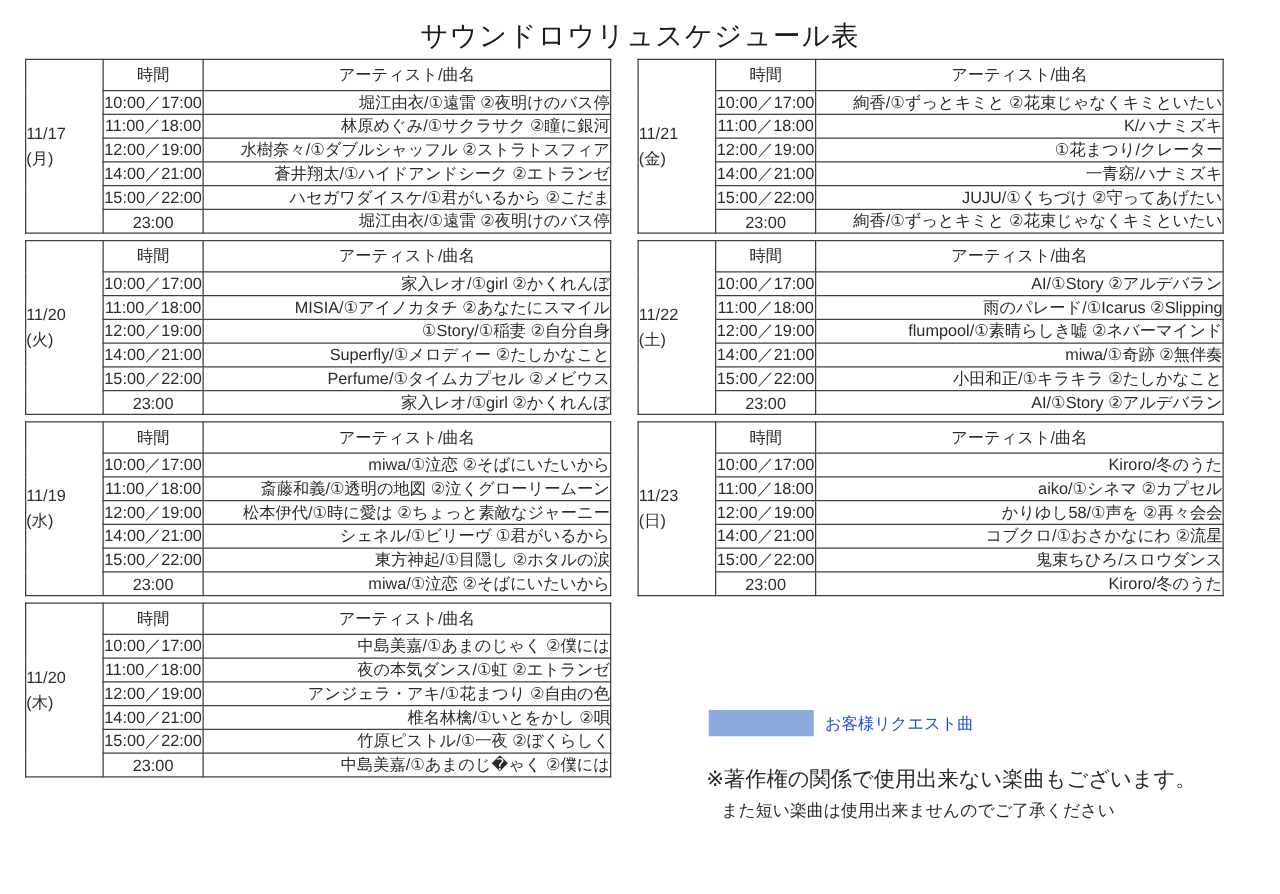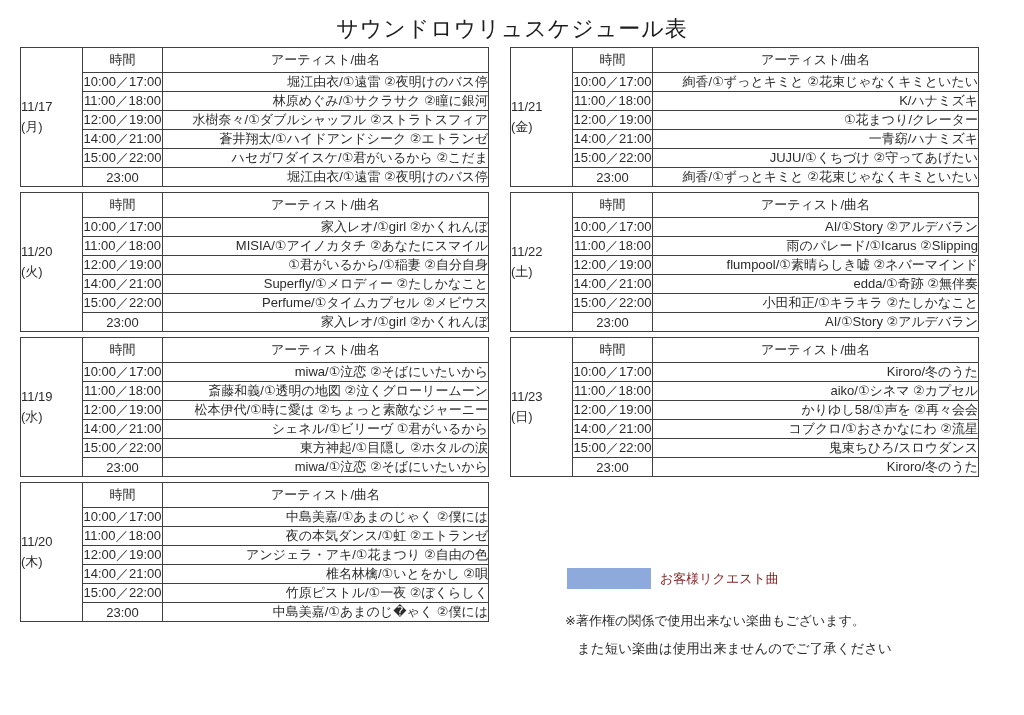--- a/index.html
+++ b/index.html
@@ -49,22 +49,22 @@
   }
   th.time-header, th.artist-header { text-align: center; margin-left: 38px; }
   td.time-cell { text-align: center; }
   td.artist-cell { text-align: right; padding-left: 15px; }
   .footer-area { position: absolute; left: 510px; top: 560px; width: 500px; }
   .legend-row { position: absolute; left: 57px; top: 8px; display: flex; align-items: center; }
   .legend-swatch {
     width: 84px; height: 21px;
     display: inline-block;
   }
-  .legend-label { font-size: 13px; margin-left: 9px; color: #7f1d1d; }
-  .note-1 { position: absolute; left: 55px;  top: 52px; font-size: 13px; }
+  .legend-label { font-size: 13px; margin-left: 9px; color: #1d4ed8; }
+  .note-1 { position: absolute; left: 55px;  top: 52px; font-size: 17px; }
   .note-2 { position: absolute; left: 67px;  top: 80px; font-size: 13.5px; }
 </style>
 </head>
 <body>
 
 <div class="page-title">サウンドロウリュスケジュール表</div>
 
 <div class="col left" id="left-col">
   <table class="day-table">
     <colgroup>
@@ -128,21 +128,21 @@
     <tr class="data-row">
         <td class="time-cell">10:00／17:00</td>
         <td class="artist-cell">家入レオ/①girl ②かくれんぼ</td>
       </tr>
         <tr class="data-row">
         <td class="time-cell">11:00／18:00</td>
         <td class="artist-cell">MISIA/①アイノカタチ ②あなたにスマイル</td>
       </tr>
         <tr class="data-row">
         <td class="time-cell">12:00／19:00</td>
-        <td class="artist-cell">①君がいるから/①稲妻 ②自分自身</td>
+        <td class="artist-cell">①Story/①稲妻 ②自分自身</td>
       </tr>
         <tr class="data-row">
         <td class="time-cell">14:00／21:00</td>
         <td class="artist-cell">Superfly/①メロディー ②たしかなこと</td>
       </tr>
         <tr class="data-row">
         <td class="time-cell">15:00／22:00</td>
         <td class="artist-cell">Perfume/①タイムカプセル ②メビウス</td>
       </tr>
         <tr class="data-row">
@@ -305,21 +305,21 @@
         <tr class="data-row">
         <td class="time-cell">11:00／18:00</td>
         <td class="artist-cell">雨のパレード/①Icarus ②Slipping</td>
       </tr>
         <tr class="data-row">
         <td class="time-cell">12:00／19:00</td>
         <td class="artist-cell">flumpool/①素晴らしき嘘 ②ネバーマインド</td>
       </tr>
         <tr class="data-row">
         <td class="time-cell">14:00／21:00</td>
-        <td class="artist-cell">edda/①奇跡 ②無伴奏</td>
+        <td class="artist-cell">miwa/①奇跡 ②無伴奏</td>
       </tr>
         <tr class="data-row">
         <td class="time-cell">15:00／22:00</td>
         <td class="artist-cell">小田和正/①キラキラ ②たしかなこと</td>
       </tr>
         <tr class="data-row">
         <td class="time-cell">23:00</td>
         <td class="artist-cell">AI/①Story ②アルデバラン</td>
       </tr>
       </tbody>

